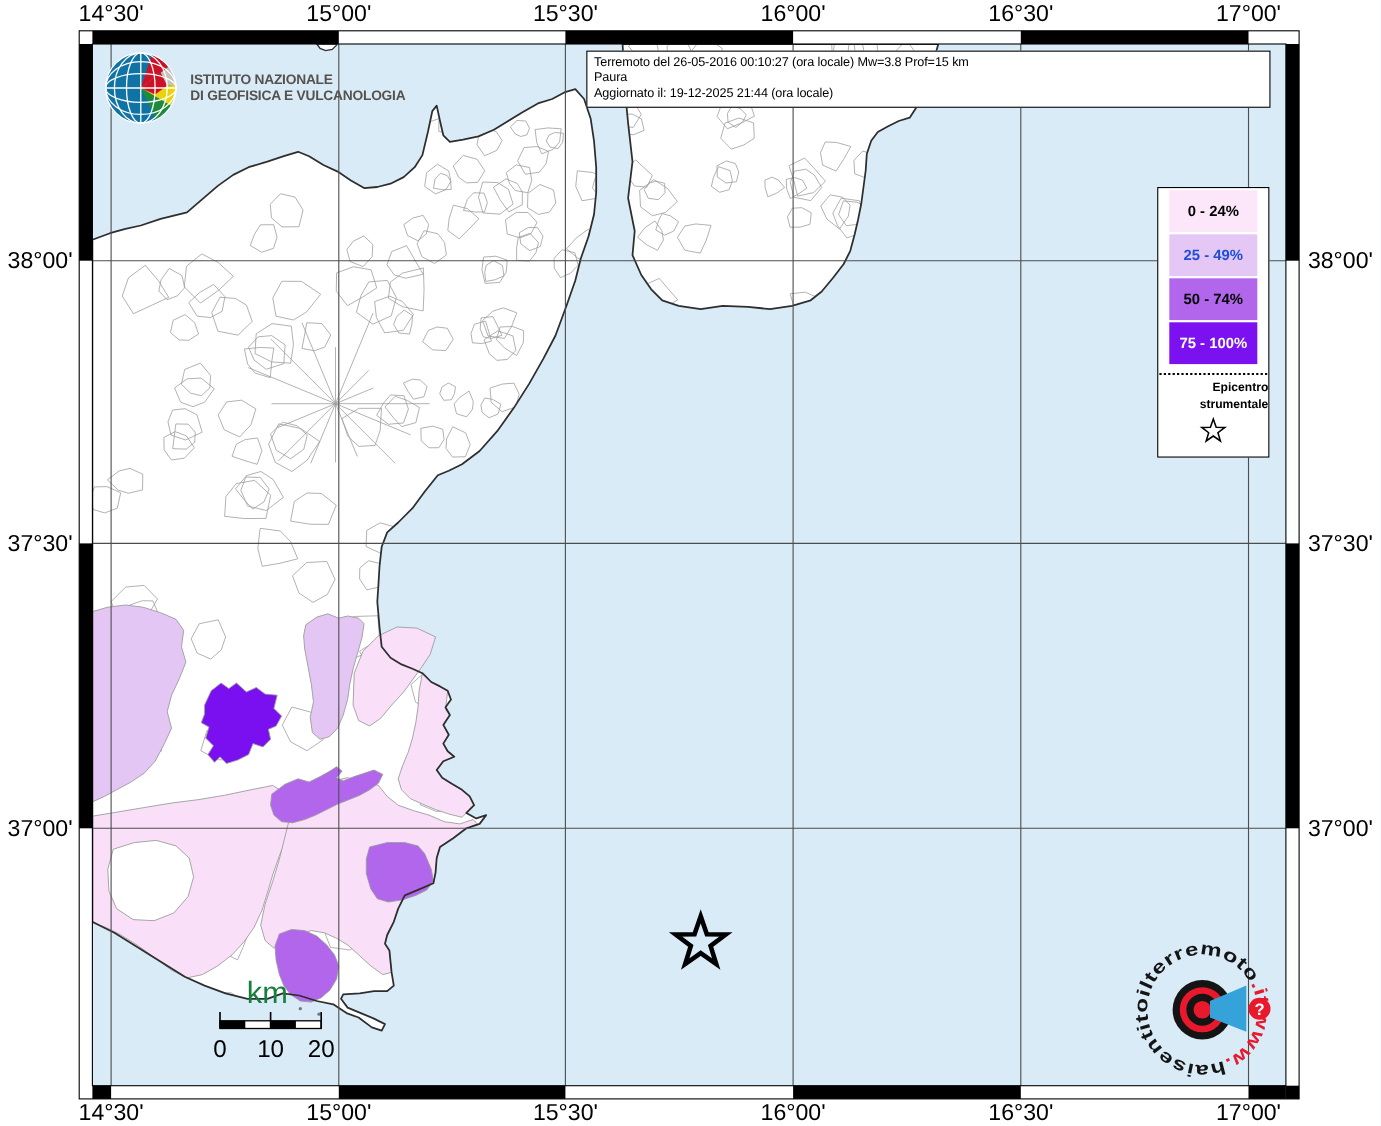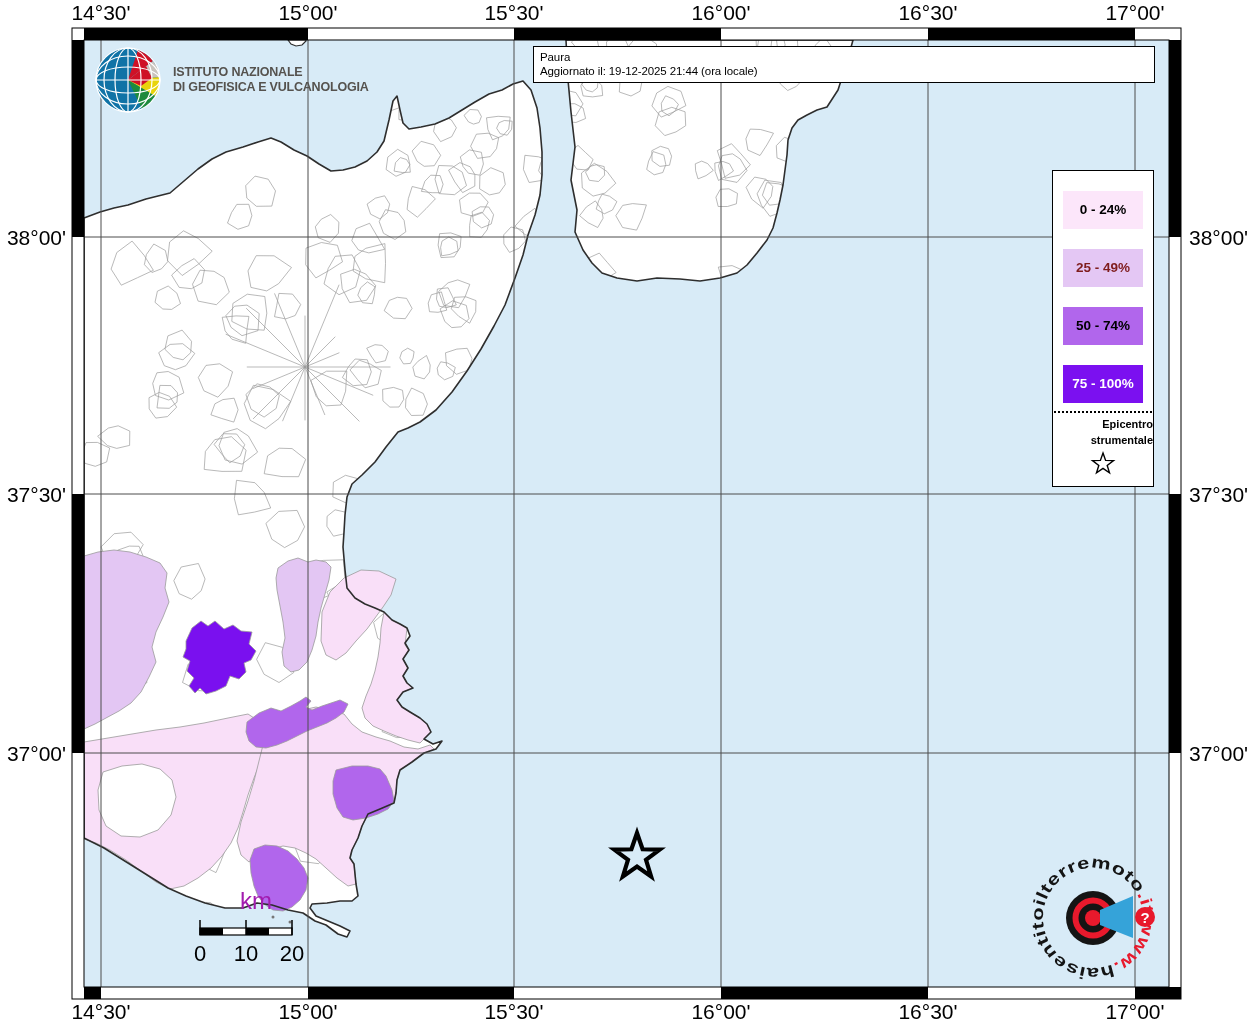--- a/index.html
+++ b/index.html
@@ -12,25 +12,25 @@
   .info-box{position:absolute;left:533px;top:46px;width:622px;box-sizing:border-box;background:#fff;
             border:1px solid #000;padding:3px 6px 4px 6px;font-size:11.5px;line-height:14.2px;
             letter-spacing:-0.1px;z-index:6;color:#000;}
   .info-box div{white-space:nowrap;overflow:hidden;}
   .ingv{position:absolute;left:94px;top:44px;display:flex;align-items:flex-start;z-index:6;}
   .ingv-text{margin-left:9px;margin-top:21px;font-weight:bold;font-size:12.5px;line-height:15px;
              color:#55524e;letter-spacing:-0.2px;white-space:nowrap;}
   .legend{position:absolute;left:1052px;top:170px;width:102px;box-sizing:border-box;background:#fff;
           border:1px solid #000;text-align:center;z-index:6;padding-bottom:4px;}
   .legend-title{font-weight:bold;font-size:13px;line-height:14.8px;margin-top:5px;}
-  .swatch{width:80px;height:38px;margin:20px auto 0 auto;font-weight:bold;font-size:13.5px;line-height:38px;}
+  .swatch{width:80px;height:38px;margin:2px auto 0 auto;font-weight:bold;font-size:13.5px;line-height:38px;}
   .legend-divider{border-top:2px dotted #000;margin:8px 1px 0 1px;height:0;}
   .legend-epi{font-weight:bold;font-size:11px;line-height:15.5px;margin-top:4px;text-align:right;}
   .legend-star{margin-top:2px;}
-  .km-label{position:absolute;left:243px;top:887px;transform:translateX(-50%);font-size:24px;color:#a21caf;z-index:3;margin-left:13px;}
+  .km-label{position:absolute;left:243px;top:887px;transform:translateX(-50%);font-size:28px;color:#15803d;z-index:3;}
   .scalenum{position:absolute;top:941px;transform:translateX(-50%);font-size:22px;color:#000;z-index:3;}
 </style>
 </head>
 <body>
 
 <div id="canvas">
 
   <svg id="map" width="1255" height="1024">
       <rect x="84" y="40" width="1085" height="947" fill="#d8ebf7"></rect>
       <defs>
@@ -309,20 +309,21 @@
         <rect x="1169" y="40" width="12" height="197" fill="#000"></rect>
         <rect x="72" y="494" width="12" height="259" fill="#000"></rect>
         <rect x="1169" y="494" width="12" height="259" fill="#000"></rect>
         <rect x="1169" y="987" width="12" height="12" fill="#000"></rect>
         <rect x="72" y="28" width="1109" height="971" fill="none" stroke="#000" stroke-width="1"></rect>
         <rect x="84" y="40" width="1085" height="947" fill="none" stroke="#000" stroke-width="1"></rect>
       </g>
     </svg>
 
   <div class="info-box">
+    <div>Terremoto del 26-05-2016 00:10:27 (ora locale) Mw=3.8 Prof=15 km</div>
     <div>Paura</div>
     <div>Aggiornato il: 19-12-2025 21:44 (ora locale)</div>
   </div>
 
   <div class="ingv">
     <svg width="70" height="70" viewBox="0 0 70 70">
       <circle cx="34" cy="36" r="32" fill="#1073a6"></circle>
       <path d="M34,36 L44,6 A32,32 0 0 1 59,17 Z" fill="#cf1126"></path>
       <path d="M34,36 L59,17 A32,32 0 0 1 66,33 Z" fill="#c9c3bd"></path>
       <path d="M34,36 L66,33 A32,32 0 0 1 61,52 Z" fill="#e8d40c"></path>
@@ -339,21 +340,21 @@
       </g>
     </svg>
     <div class="ingv-text">
       <div>ISTITUTO NAZIONALE</div>
       <div>DI GEOFISICA E VULCANOLOGIA</div>
     </div>
   </div>
 
   <div class="legend">
     <div class="swatch" style="background: rgb(252, 230, 250); color: rgb(0, 0, 0);"><span>0 - 24%</span></div>
-    <div class="swatch" style="background: rgb(228, 199, 244); color: #7f1d1d;"><span>25 - 49%</span></div>
+    <div class="swatch" style="background: rgb(228, 199, 244); color: #1d4ed8;"><span>25 - 49%</span></div>
     <div class="swatch" style="background: rgb(177, 102, 236); color: #000000;"><span>50 - 74%</span></div>
     <div class="swatch" style="background: rgb(123, 16, 240); color: rgb(255, 255, 255);"><span>75 - 100%</span></div>
     <div class="legend-divider"></div>
     <div class="legend-epi">Epicentro strumentale</div>
     <svg class="legend-star" width="100" height="28">
       <path id="legend-star-path" fill="none" stroke="#000" stroke-width="1.4" d="M50.0 3.0L52.6 10.4L60.5 10.6L54.2 15.4L56.5 22.9L50.0 18.4L43.5 22.9L45.8 15.4L39.5 10.6L47.4 10.4Z"></path>
     </svg>
   </div>
 
   <div class="km-label">km</div>

